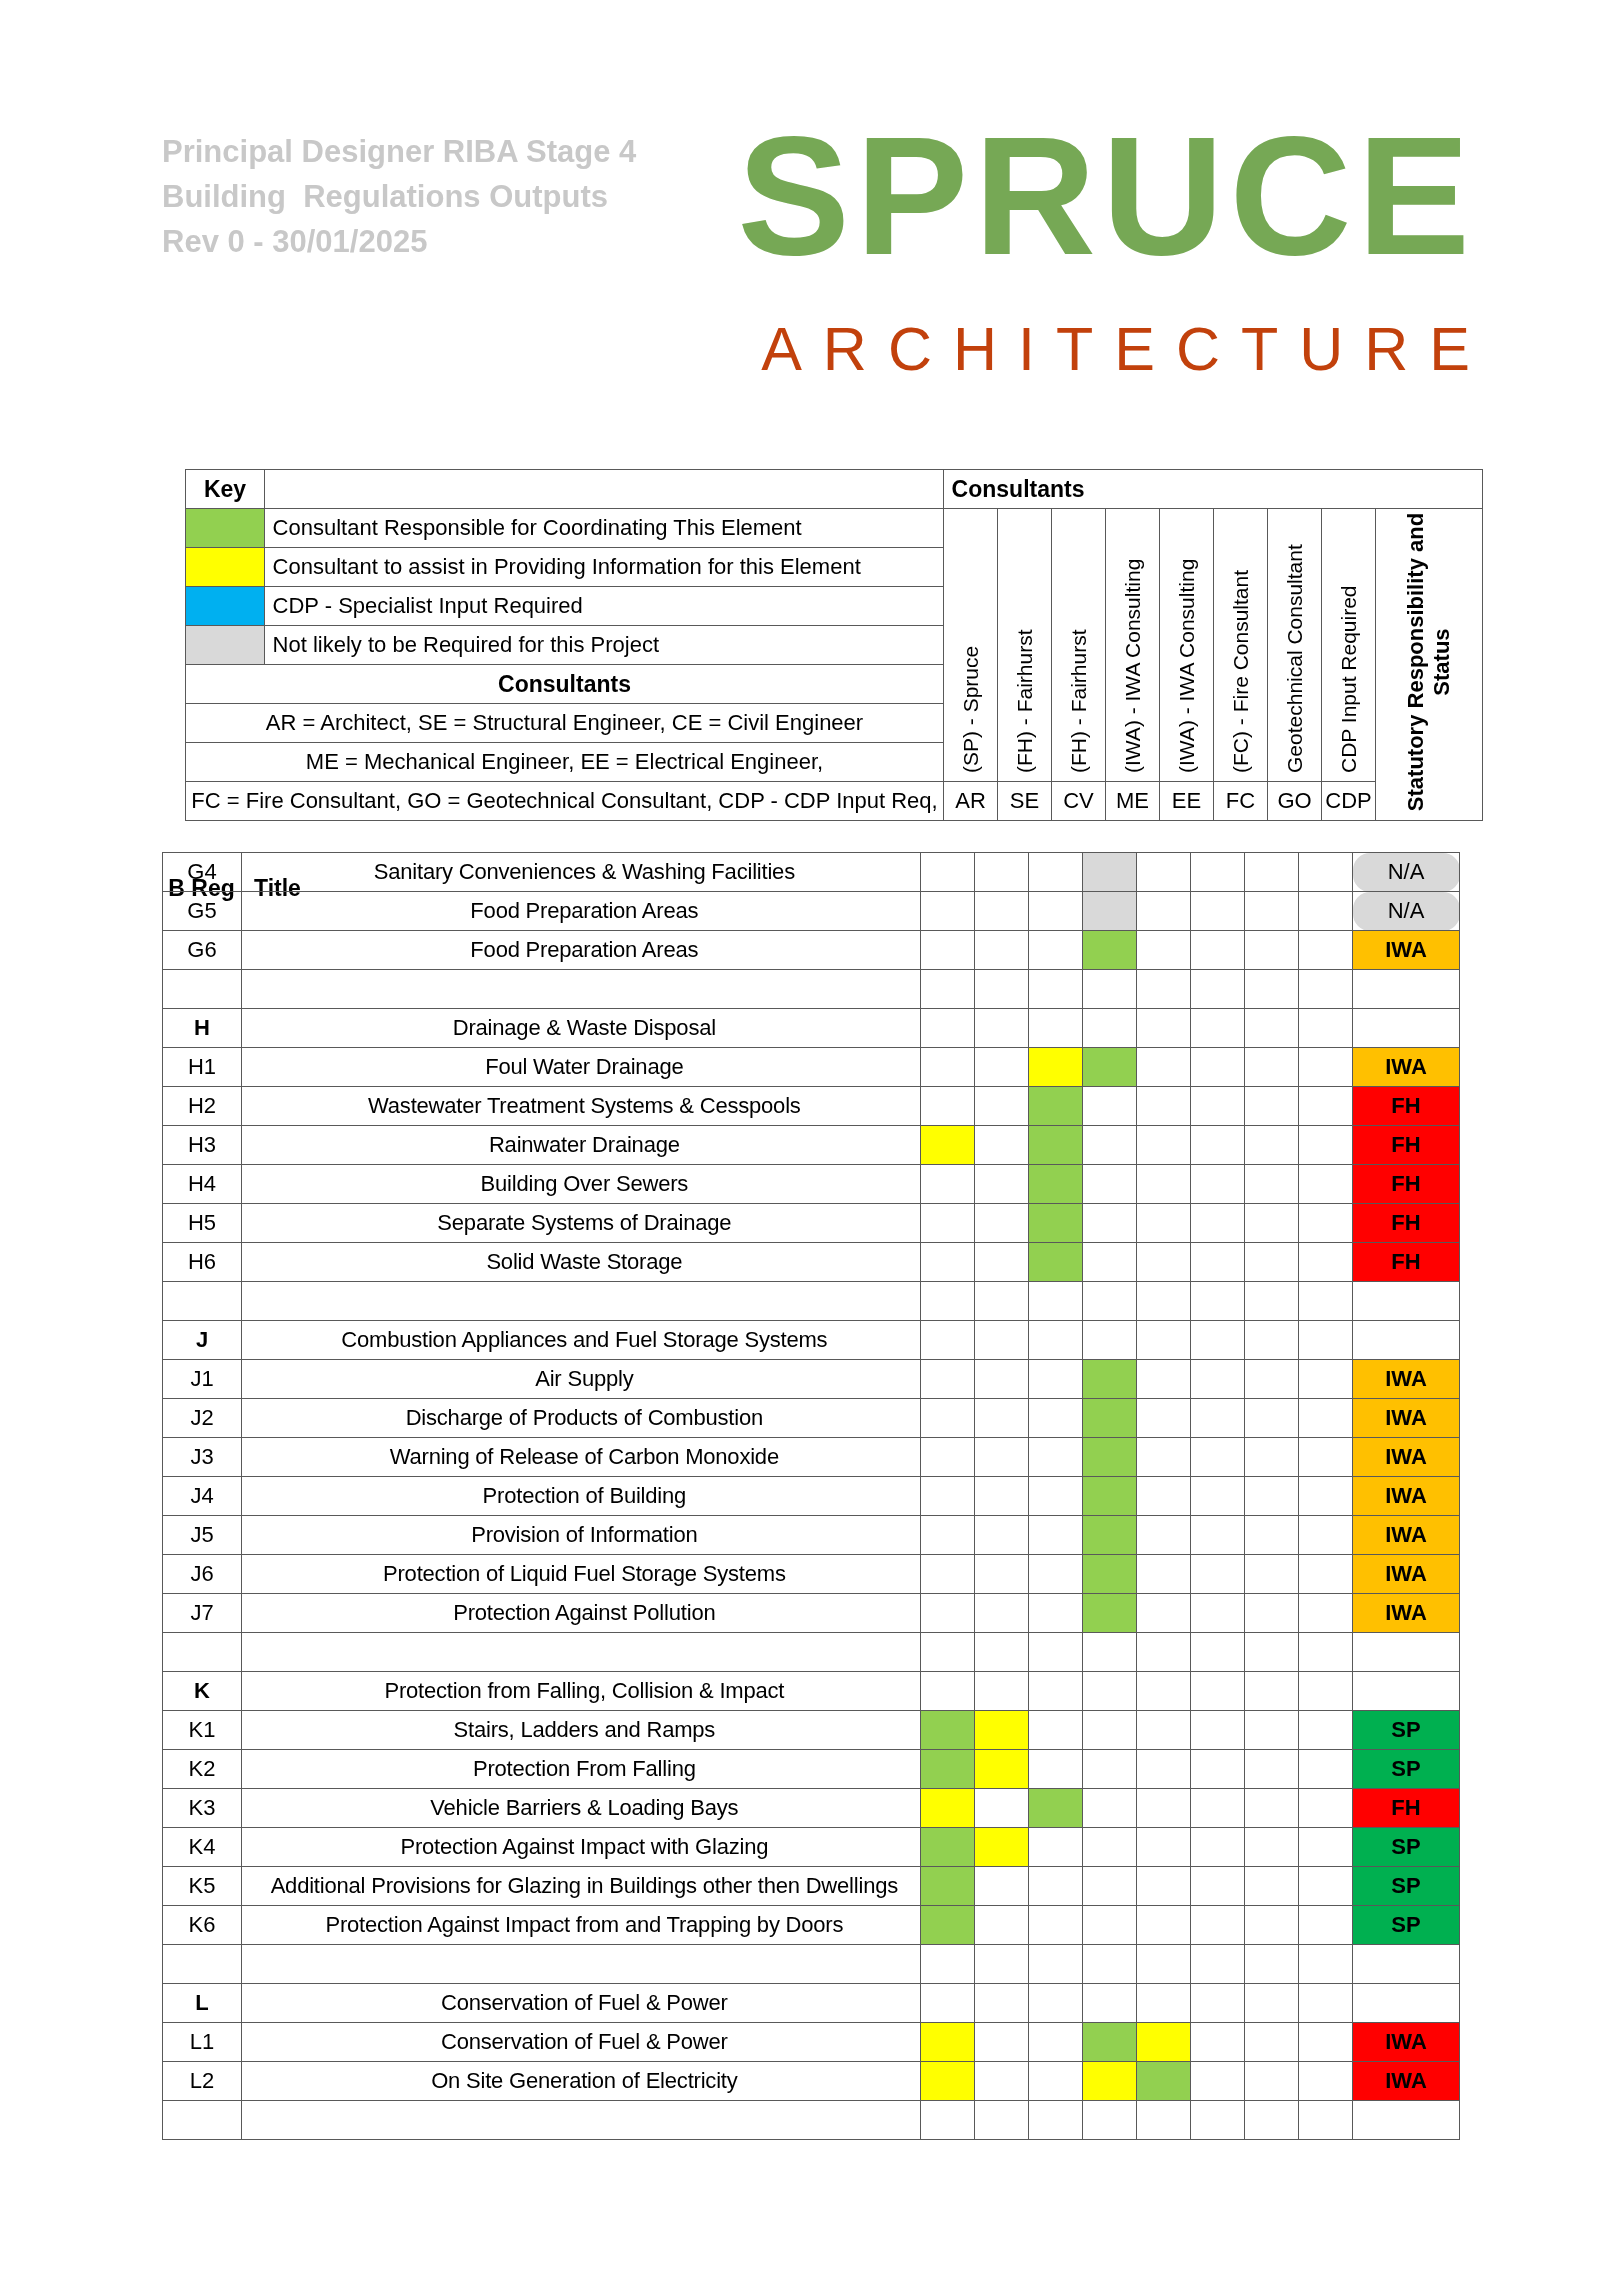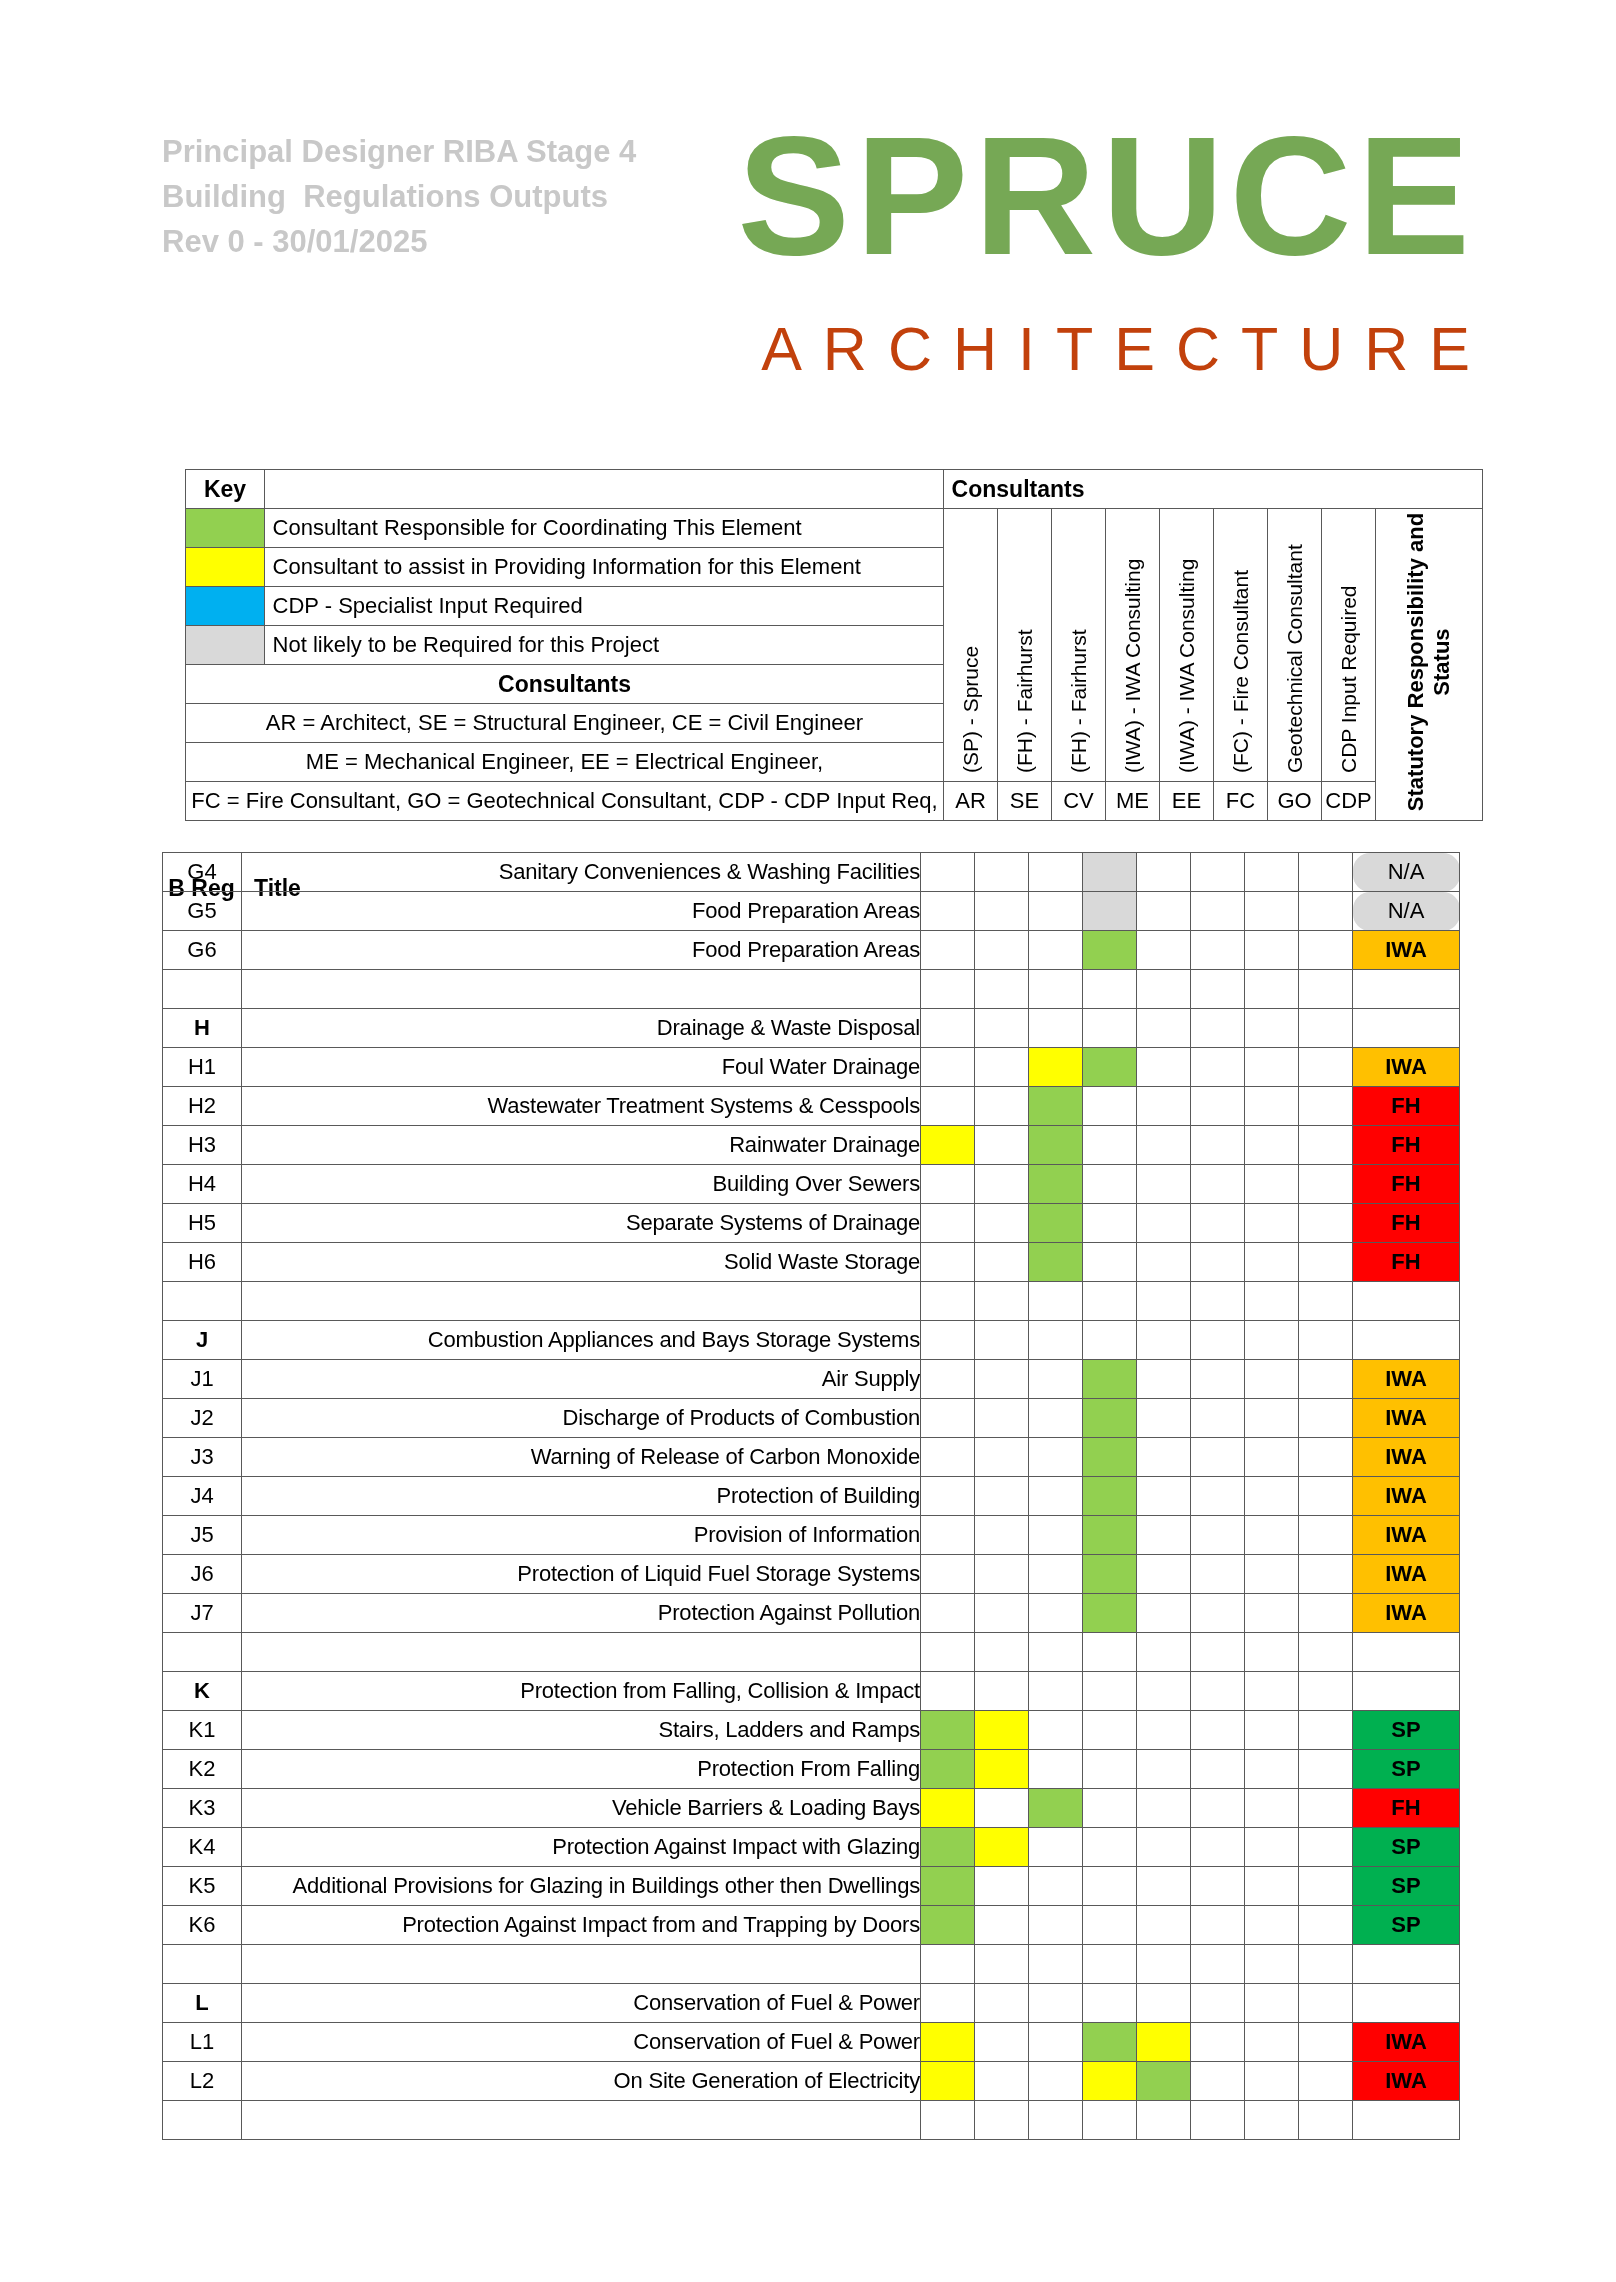--- a/index.html
+++ b/index.html
@@ -53,21 +53,21 @@
   }
   .abbr-cell { text-align:center; }
   
   .breg-strip { position:absolute; left:162px; top:824px; width:1298px; height:43px; }
   .breg-strip span { position:absolute; top:6.7px; font-weight:bold; font-size:23px;margin-top:44px; }
   .breg-code-label { left:0; width:79px; text-align:center; }
   .breg-title-label { left:92px; }
   
   #main-table { top:816px;margin-top:36px; }
   .code-cell { text-align:center; }
-  .title-cell { text-align:right; padding-left:6.7px; white-space:nowrap; letter-spacing:-0.2px; }
+  .title-cell { text-align:center; padding-left:6.7px; white-space:nowrap; letter-spacing:-0.2px; }
   .status-cell { text-align:center; font-weight:bold; }
   .status-cell.normal { font-weight:normal;border-radius:17px; }
   tr.section td.code-cell { font-weight:bold; }
   tr.section td, tr.spacer td { border-top:1.9px solid #4d4d4d; }
 </style>
 </head>
 <body>
 
 <div id="page">
 
@@ -337,21 +337,21 @@
           <td class="grid-cell"></td>
           <td class="grid-cell"></td>
           <td class="grid-cell"></td>
           <td class="grid-cell"></td>
           <td class="grid-cell"></td>
           <td class="grid-cell"></td>
           <td class="status-cell"></td>
         </tr>
         <tr class="section">
           <td class="code-cell">J</td>
-          <td class="title-cell">Combustion Appliances and Bays Storage Systems</td>
+          <td class="title-cell">Combustion Appliances and Fuel Storage Systems</td>
           <td class="grid-cell"></td>
           <td class="grid-cell"></td>
           <td class="grid-cell"></td>
           <td class="grid-cell"></td>
           <td class="grid-cell"></td>
           <td class="grid-cell"></td>
           <td class="grid-cell"></td>
           <td class="grid-cell"></td>
           <td class="status-cell"></td>
         </tr>

